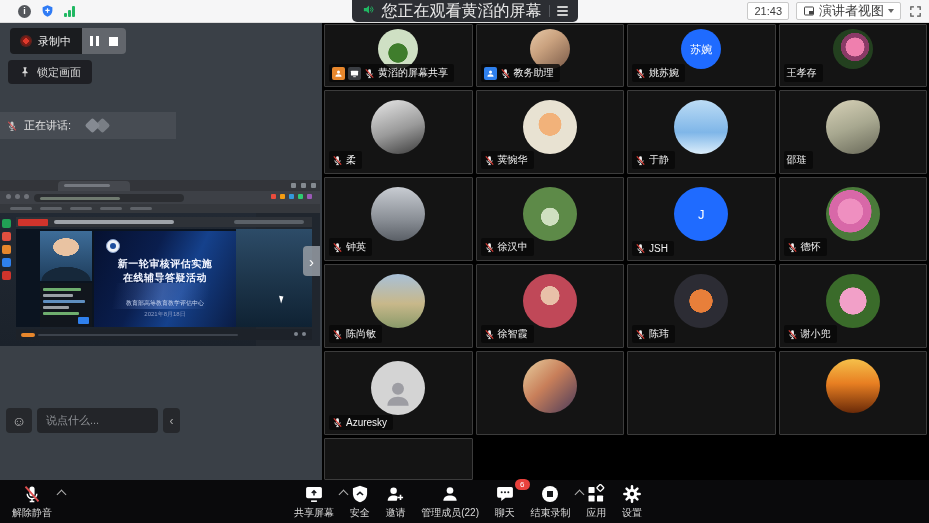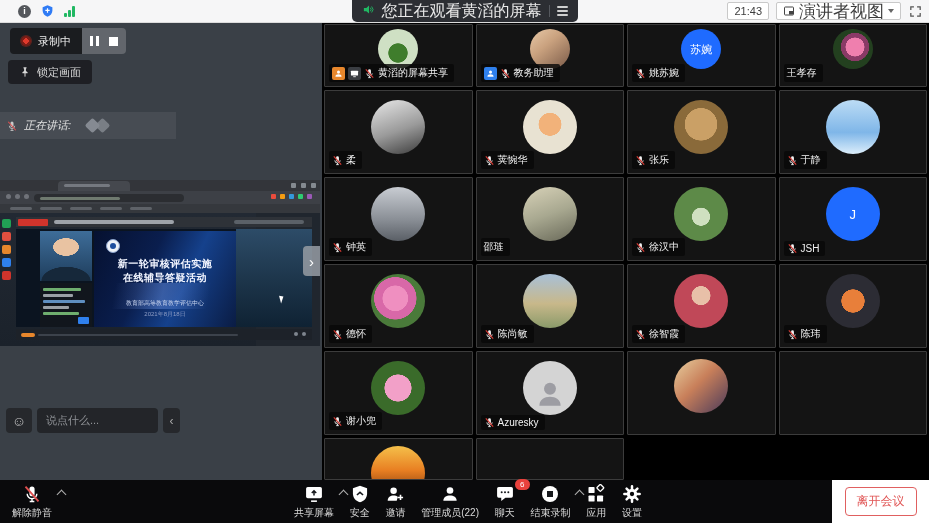--- a/index.html
+++ b/index.html
@@ -12,36 +12,36 @@
   .shield-ic svg{display:block}
   .sig{display:flex;align-items:flex-end;gap:1.5px;height:11px;}
   .sig i{width:2.5px;background:#21b863;display:block;border-radius:1px;}
   .title-pill{position:absolute;left:50%;top:0;transform:translateX(-50%);height:22px;background:#2c2e33;border-radius:0 0 5px 5px;display:flex;align-items:center;gap:7px;padding:0 10px;z-index:31;}
   .title-pill .ttl{color:#e9e9e9;font-size:16px;white-space:nowrap;}
   .pill-sep{width:1px;height:12px;background:#55585e;}
   .hamb{display:flex;flex-direction:column;gap:2.5px;cursor:pointer;}
   .hamb i{display:block;width:11px;height:1.5px;background:#cfcfcf;border-radius:1px;}
   .tb-right{position:absolute;right:6px;top:0;height:22px;display:flex;align-items:center;gap:7px;}
   .time-box{border:1px solid #c9c9c9;border-radius:2px;background:#fff;color:#3c3c3c;font-size:11px;padding:0 6px;height:16px;line-height:16px;}
-  .view-box{border:1px solid #c9c9c9;border-radius:2px;background:#fff;color:#3c3c3c;font-size:17px;height:16px;display:flex;align-items:center;gap:4px;padding:0 6px;cursor:pointer;}
+  .view-box{border:1px solid #c9c9c9;border-radius:2px;background:#fff;color:#3c3c3c;font-size:13px;height:16px;display:flex;align-items:center;gap:4px;padding:0 6px;cursor:pointer;}
   .caret-down{width:0;height:0;border-left:3.5px solid transparent;border-right:3.5px solid transparent;border-top:4px solid #666;}
   .expand-ic svg{display:block}
   
   .left-panel{position:absolute;top:22px;left:0;width:322px;height:458px;background:#3a4047;overflow:hidden;}
   .rec-wrap{position:absolute;left:10px;top:6px;height:26px;display:flex;}
   .rec-main{background:rgba(22,23,26,.88);border-radius:4px 0 0 4px;display:flex;align-items:center;gap:7px;padding:0 11px;}
   .rec-dot{width:10px;height:10px;border-radius:50%;background:radial-gradient(circle,#e0392c 0 40%,#7e1d16 41% 100%);box-shadow:0 0 0 1px #5c241f;}
   .rec-main span{color:#ededed;font-size:11px;}
   .rec-ctls{background:#62666c;border-radius:0 4px 4px 0;display:flex;align-items:center;padding:0 8px;gap:10px;}
   .pause-ic{display:flex;gap:2.5px;cursor:pointer;}
   .pause-ic i{width:3px;height:10px;background:#fff;display:block;}
   .stop-ic{width:9px;height:9px;background:#fff;cursor:pointer;}
   .lock-pill{position:absolute;left:8px;top:38px;height:24px;background:rgba(24,25,28,.82);border-radius:4px;display:flex;align-items:center;gap:6px;padding:0 11px;cursor:pointer;}
   .lock-pill span{color:#dcdcdc;font-size:11px;}
-  .speak-bar{position:absolute;left:0;top:90px;width:176px;height:27px;background:rgba(72,77,84,.95);display:flex;align-items:center;gap:6px;padding:0 6px;box-sizing:border-box;font-style:italic;}
+  .speak-bar{position:absolute;left:0;top:90px;width:176px;height:27px;background:rgba(72,77,84,.95);display:flex;align-items:center;gap:6px;padding:0 6px;box-sizing:border-box;}
   .speak-bar .lbl{color:#e3e3e3;font-size:11px;white-space:nowrap;}
   .wm{position:relative;width:34px;height:16px;opacity:.55;margin-left:6px;}
   .wm i{position:absolute;width:11px;height:11px;background:#b9bec6;transform:rotate(45deg);top:2px;border-radius:2px;}
   .wm i:nth-child(1){left:4px;}.wm i:nth-child(2){left:14px;opacity:.8;}
   
   .preview{position:absolute;left:0;top:158px;width:320px;height:166px;background:#20262e;overflow:hidden;}
   .chrome1{position:absolute;left:0;top:0;width:320px;height:11px;background:#33353a;}
   .chrome-tab{position:absolute;left:58px;top:1px;width:72px;height:10px;background:#45484e;border-radius:4px 4px 0 0;}
   .chrome-tab i{position:absolute;left:6px;top:3px;width:46px;height:3px;background:#8a8f96;border-radius:2px;opacity:.7;}
   .winctl{position:absolute;right:4px;top:3px;display:flex;gap:5px;}
@@ -394,65 +394,51 @@
               <path d="M12 14.8a3.1 3.1 0 0 0 3.1-3.1V6a3.1 3.1 0 1 0-6.2 0v5.7A3.1 3.1 0 0 0 12 14.8z" fill="#f2f2f2"></path>
               <path d="M17.8 11.7a5.8 5.8 0 0 1-11.6 0" fill="none" stroke="#f2f2f2" stroke-width="1.9"></path>
               <path d="M12 17.5V21M9 21h6" stroke="#f2f2f2" stroke-width="1.9"></path>
               <path d="M4 3l16 18" stroke="#d43a33" stroke-width="2.6"></path>
             </svg>
           </span>
           <span class="pname">荚惋华</span>
         </div>
       </div>
       <div class="tile">
-        <div class="avatar" style="background: radial-gradient(circle at 50% 45%, rgb(202, 160, 102) 0px, rgb(202, 160, 102) 40%, rgb(138, 106, 58) 41%);"></div>
-        <div class="plabel">
-          <span class="mic-s">
-            <svg viewBox="0 0 24 24">
-              <path d="M12 14.8a3.1 3.1 0 0 0 3.1-3.1V6a3.1 3.1 0 1 0-6.2 0v5.7A3.1 3.1 0 0 0 12 14.8z" fill="#f2f2f2"></path>
-              <path d="M17.8 11.7a5.8 5.8 0 0 1-11.6 0" fill="none" stroke="#f2f2f2" stroke-width="1.9"></path>
-              <path d="M12 17.5V21M9 21h6" stroke="#f2f2f2" stroke-width="1.9"></path>
-              <path d="M4 3l16 18" stroke="#d43a33" stroke-width="2.6"></path>
-            </svg>
-          </span>
-          <span class="pname">张乐</span>
-        </div>
-      </div>
-      <div class="tile">
         <div class="avatar" style="background: linear-gradient(rgb(188, 220, 245) 0%, rgb(127, 182, 232) 60%, rgb(220, 238, 251) 100%);"></div>
         <div class="plabel">
           <span class="mic-s">
             <svg viewBox="0 0 24 24">
               <path d="M12 14.8a3.1 3.1 0 0 0 3.1-3.1V6a3.1 3.1 0 1 0-6.2 0v5.7A3.1 3.1 0 0 0 12 14.8z" fill="#f2f2f2"></path>
               <path d="M17.8 11.7a5.8 5.8 0 0 1-11.6 0" fill="none" stroke="#f2f2f2" stroke-width="1.9"></path>
               <path d="M12 17.5V21M9 21h6" stroke="#f2f2f2" stroke-width="1.9"></path>
               <path d="M4 3l16 18" stroke="#d43a33" stroke-width="2.6"></path>
             </svg>
           </span>
           <span class="pname">于静</span>
         </div>
       </div>
       <div class="tile">
+        <div class="avatar" style="background: linear-gradient(160deg, rgb(216, 210, 184) 0%, rgb(168, 168, 144) 50%, rgb(104, 104, 88) 100%);"></div>
+        <div class="plabel">
+          <span class="pname">邵琏</span>
+        </div>
+      </div>
+      <div class="tile">
         <div class="avatar" style="background: linear-gradient(rgb(200, 204, 210) 0%, rgb(138, 143, 150) 60%, rgb(90, 95, 102) 100%);"></div>
         <div class="plabel">
           <span class="mic-s">
             <svg viewBox="0 0 24 24">
               <path d="M12 14.8a3.1 3.1 0 0 0 3.1-3.1V6a3.1 3.1 0 1 0-6.2 0v5.7A3.1 3.1 0 0 0 12 14.8z" fill="#f2f2f2"></path>
               <path d="M17.8 11.7a5.8 5.8 0 0 1-11.6 0" fill="none" stroke="#f2f2f2" stroke-width="1.9"></path>
               <path d="M12 17.5V21M9 21h6" stroke="#f2f2f2" stroke-width="1.9"></path>
               <path d="M4 3l16 18" stroke="#d43a33" stroke-width="2.6"></path>
             </svg>
           </span>
           <span class="pname">钟英</span>
-        </div>
-      </div>
-      <div class="tile">
-        <div class="avatar" style="background: linear-gradient(160deg, rgb(216, 210, 184) 0%, rgb(168, 168, 144) 50%, rgb(104, 104, 88) 100%);"></div>
-        <div class="plabel">
-          <span class="pname">邵琏</span>
         </div>
       </div>
       <div class="tile">
         <div class="avatar" style="background: radial-gradient(circle at 50% 55%, rgb(207, 224, 192) 0px, rgb(207, 224, 192) 22%, rgb(93, 138, 72) 23%);"></div>
         <div class="plabel">
           <span class="mic-s">
             <svg viewBox="0 0 24 24">
               <path d="M12 14.8a3.1 3.1 0 0 0 3.1-3.1V6a3.1 3.1 0 1 0-6.2 0v5.7A3.1 3.1 0 0 0 12 14.8z" fill="#f2f2f2"></path>
               <path d="M17.8 11.7a5.8 5.8 0 0 1-11.6 0" fill="none" stroke="#f2f2f2" stroke-width="1.9"></path>
               <path d="M12 17.5V21M9 21h6" stroke="#f2f2f2" stroke-width="1.9"></path>
@@ -686,18 +672,15 @@
               </g>
               <g stroke="#fff" stroke-width="3" stroke-linecap="round">
                 <path d="M12 2.8v3M12 18.2v3M2.8 12h3M18.2 12h3M5.5 5.5l2.1 2.1M16.4 16.4l2.1 2.1M18.5 5.5l-2.1 2.1M7.6 16.4l-2.1 2.1"></path>
               </g>
               <circle cx="12" cy="12" r="2.6" fill="#0a0a0c"></circle>
             </svg>
           </span>
           <span class="lb">设置</span>
         </div>
       </div>
-    <div class="leave-panel">
-      <button class="leave-btn">离开会议</button>
-    </div>
   </div>
 
 </div>
 
 </body></html>

